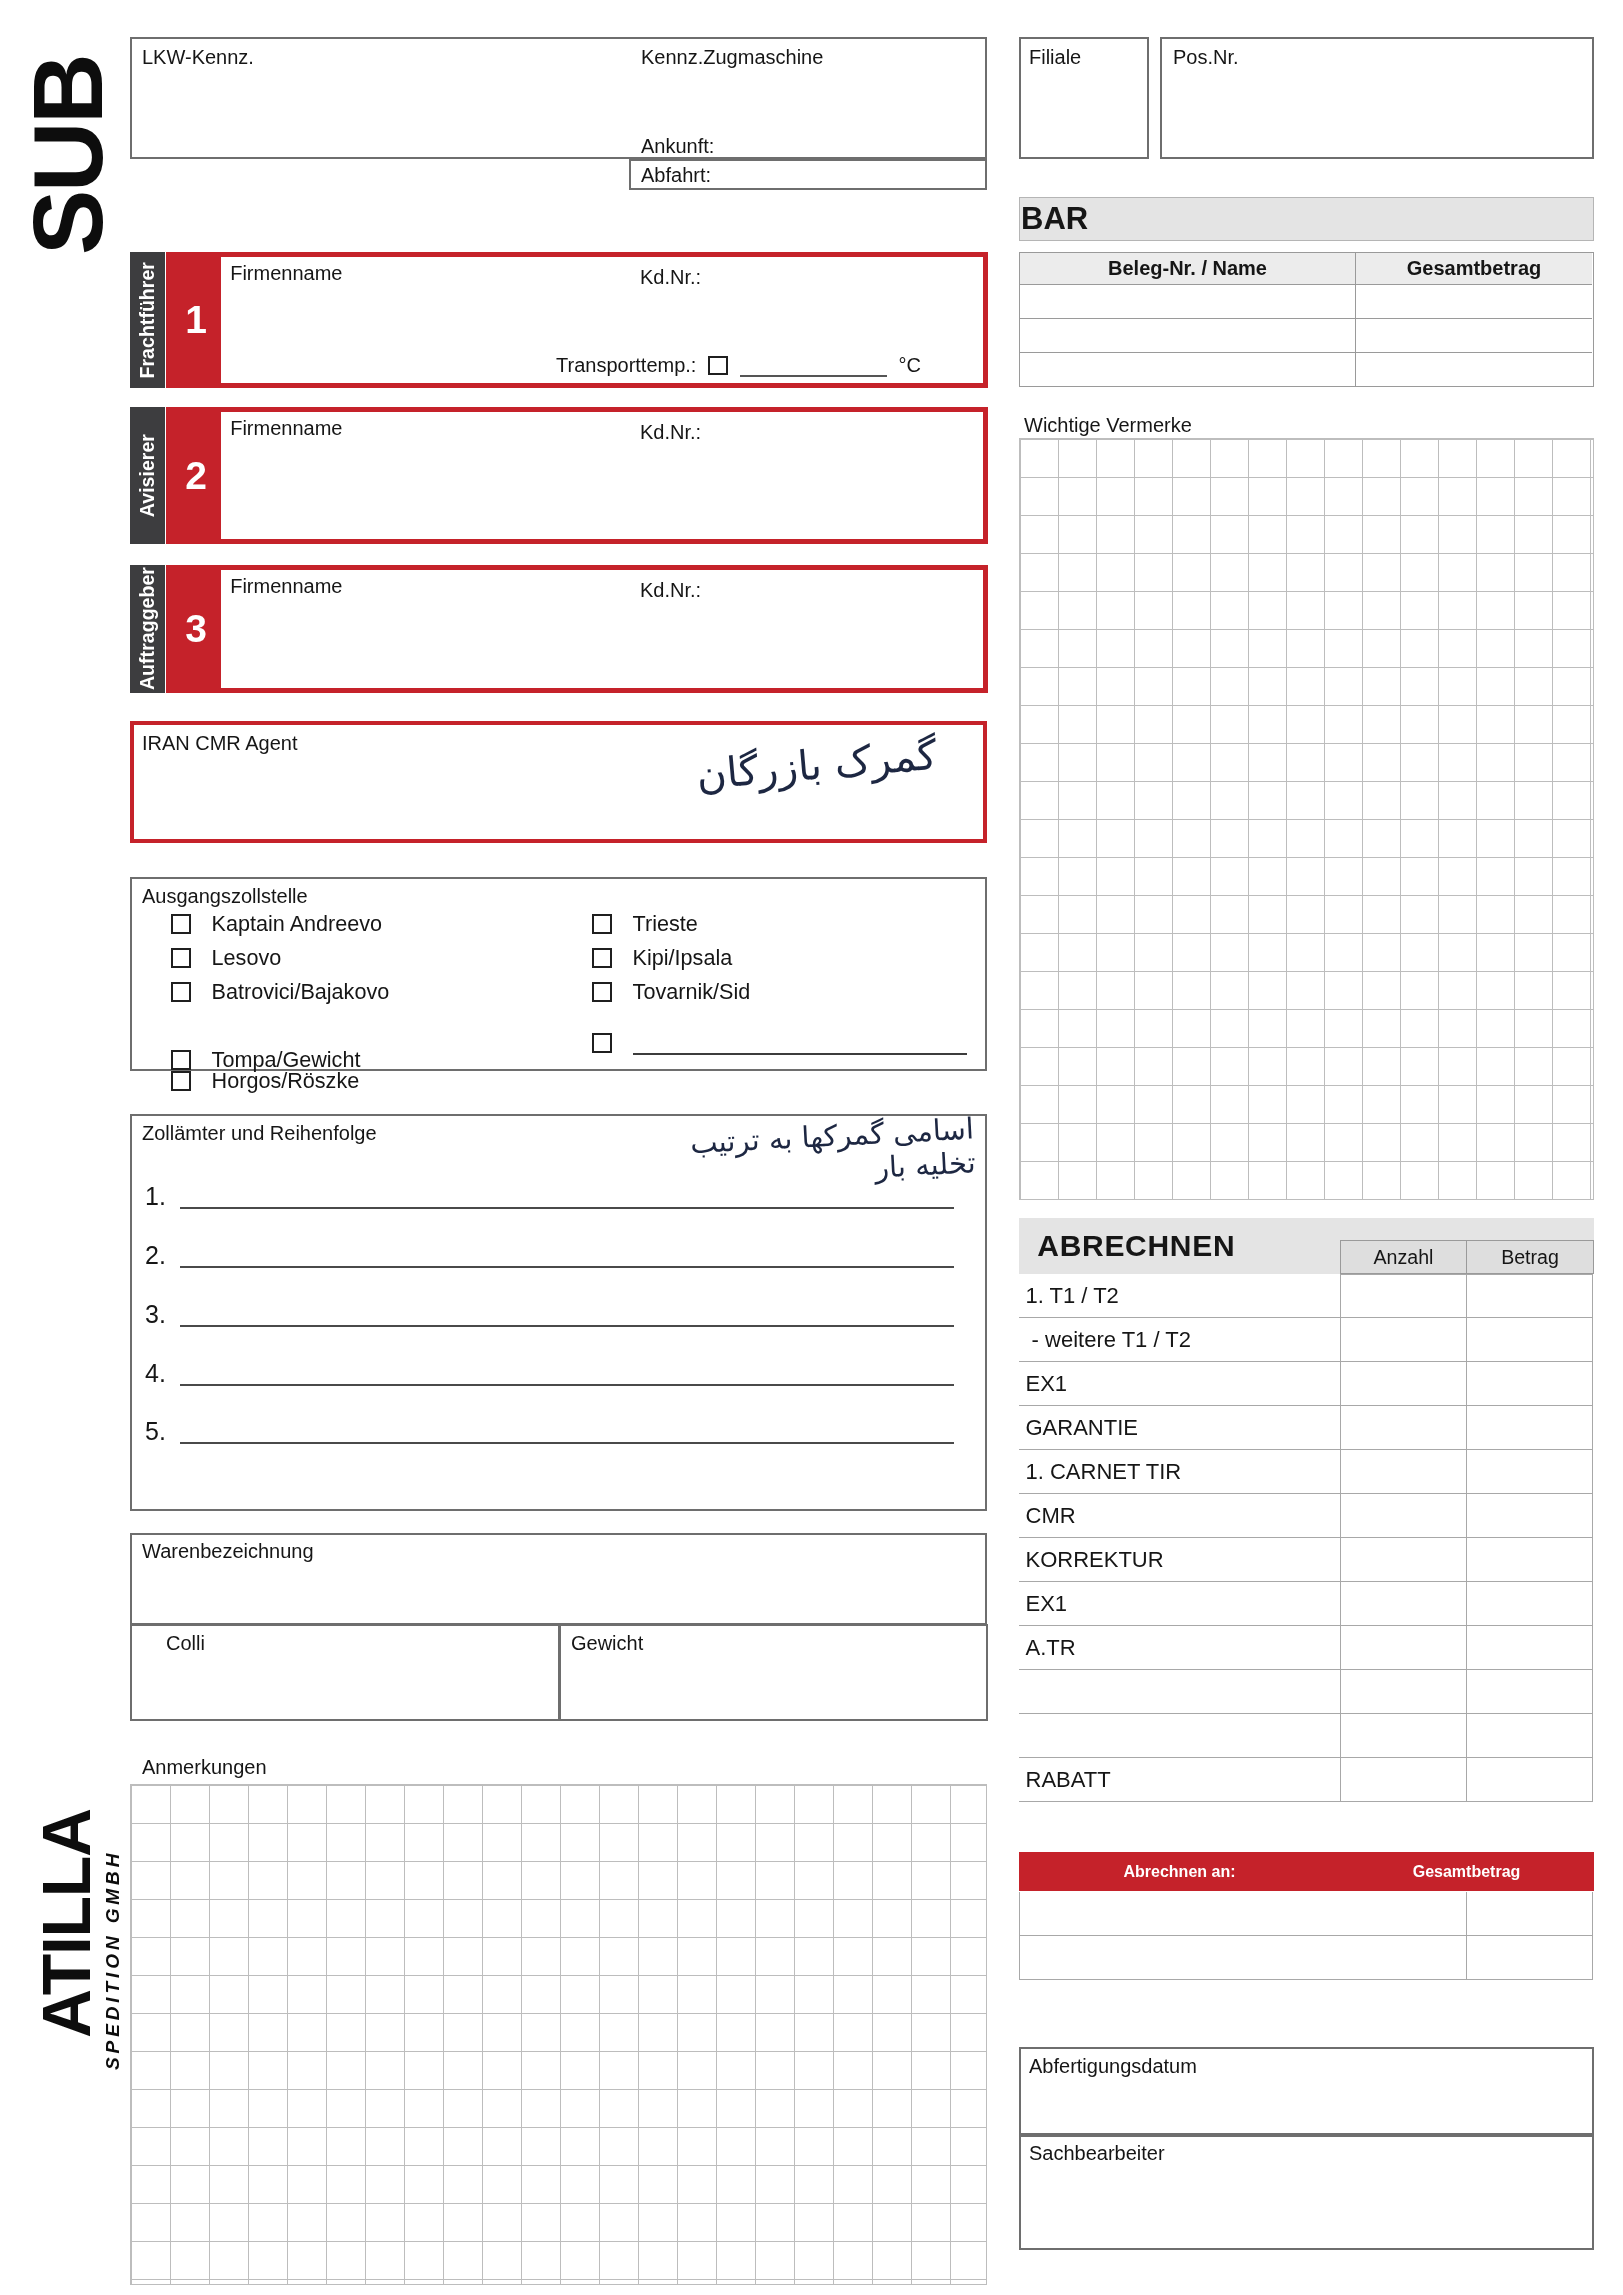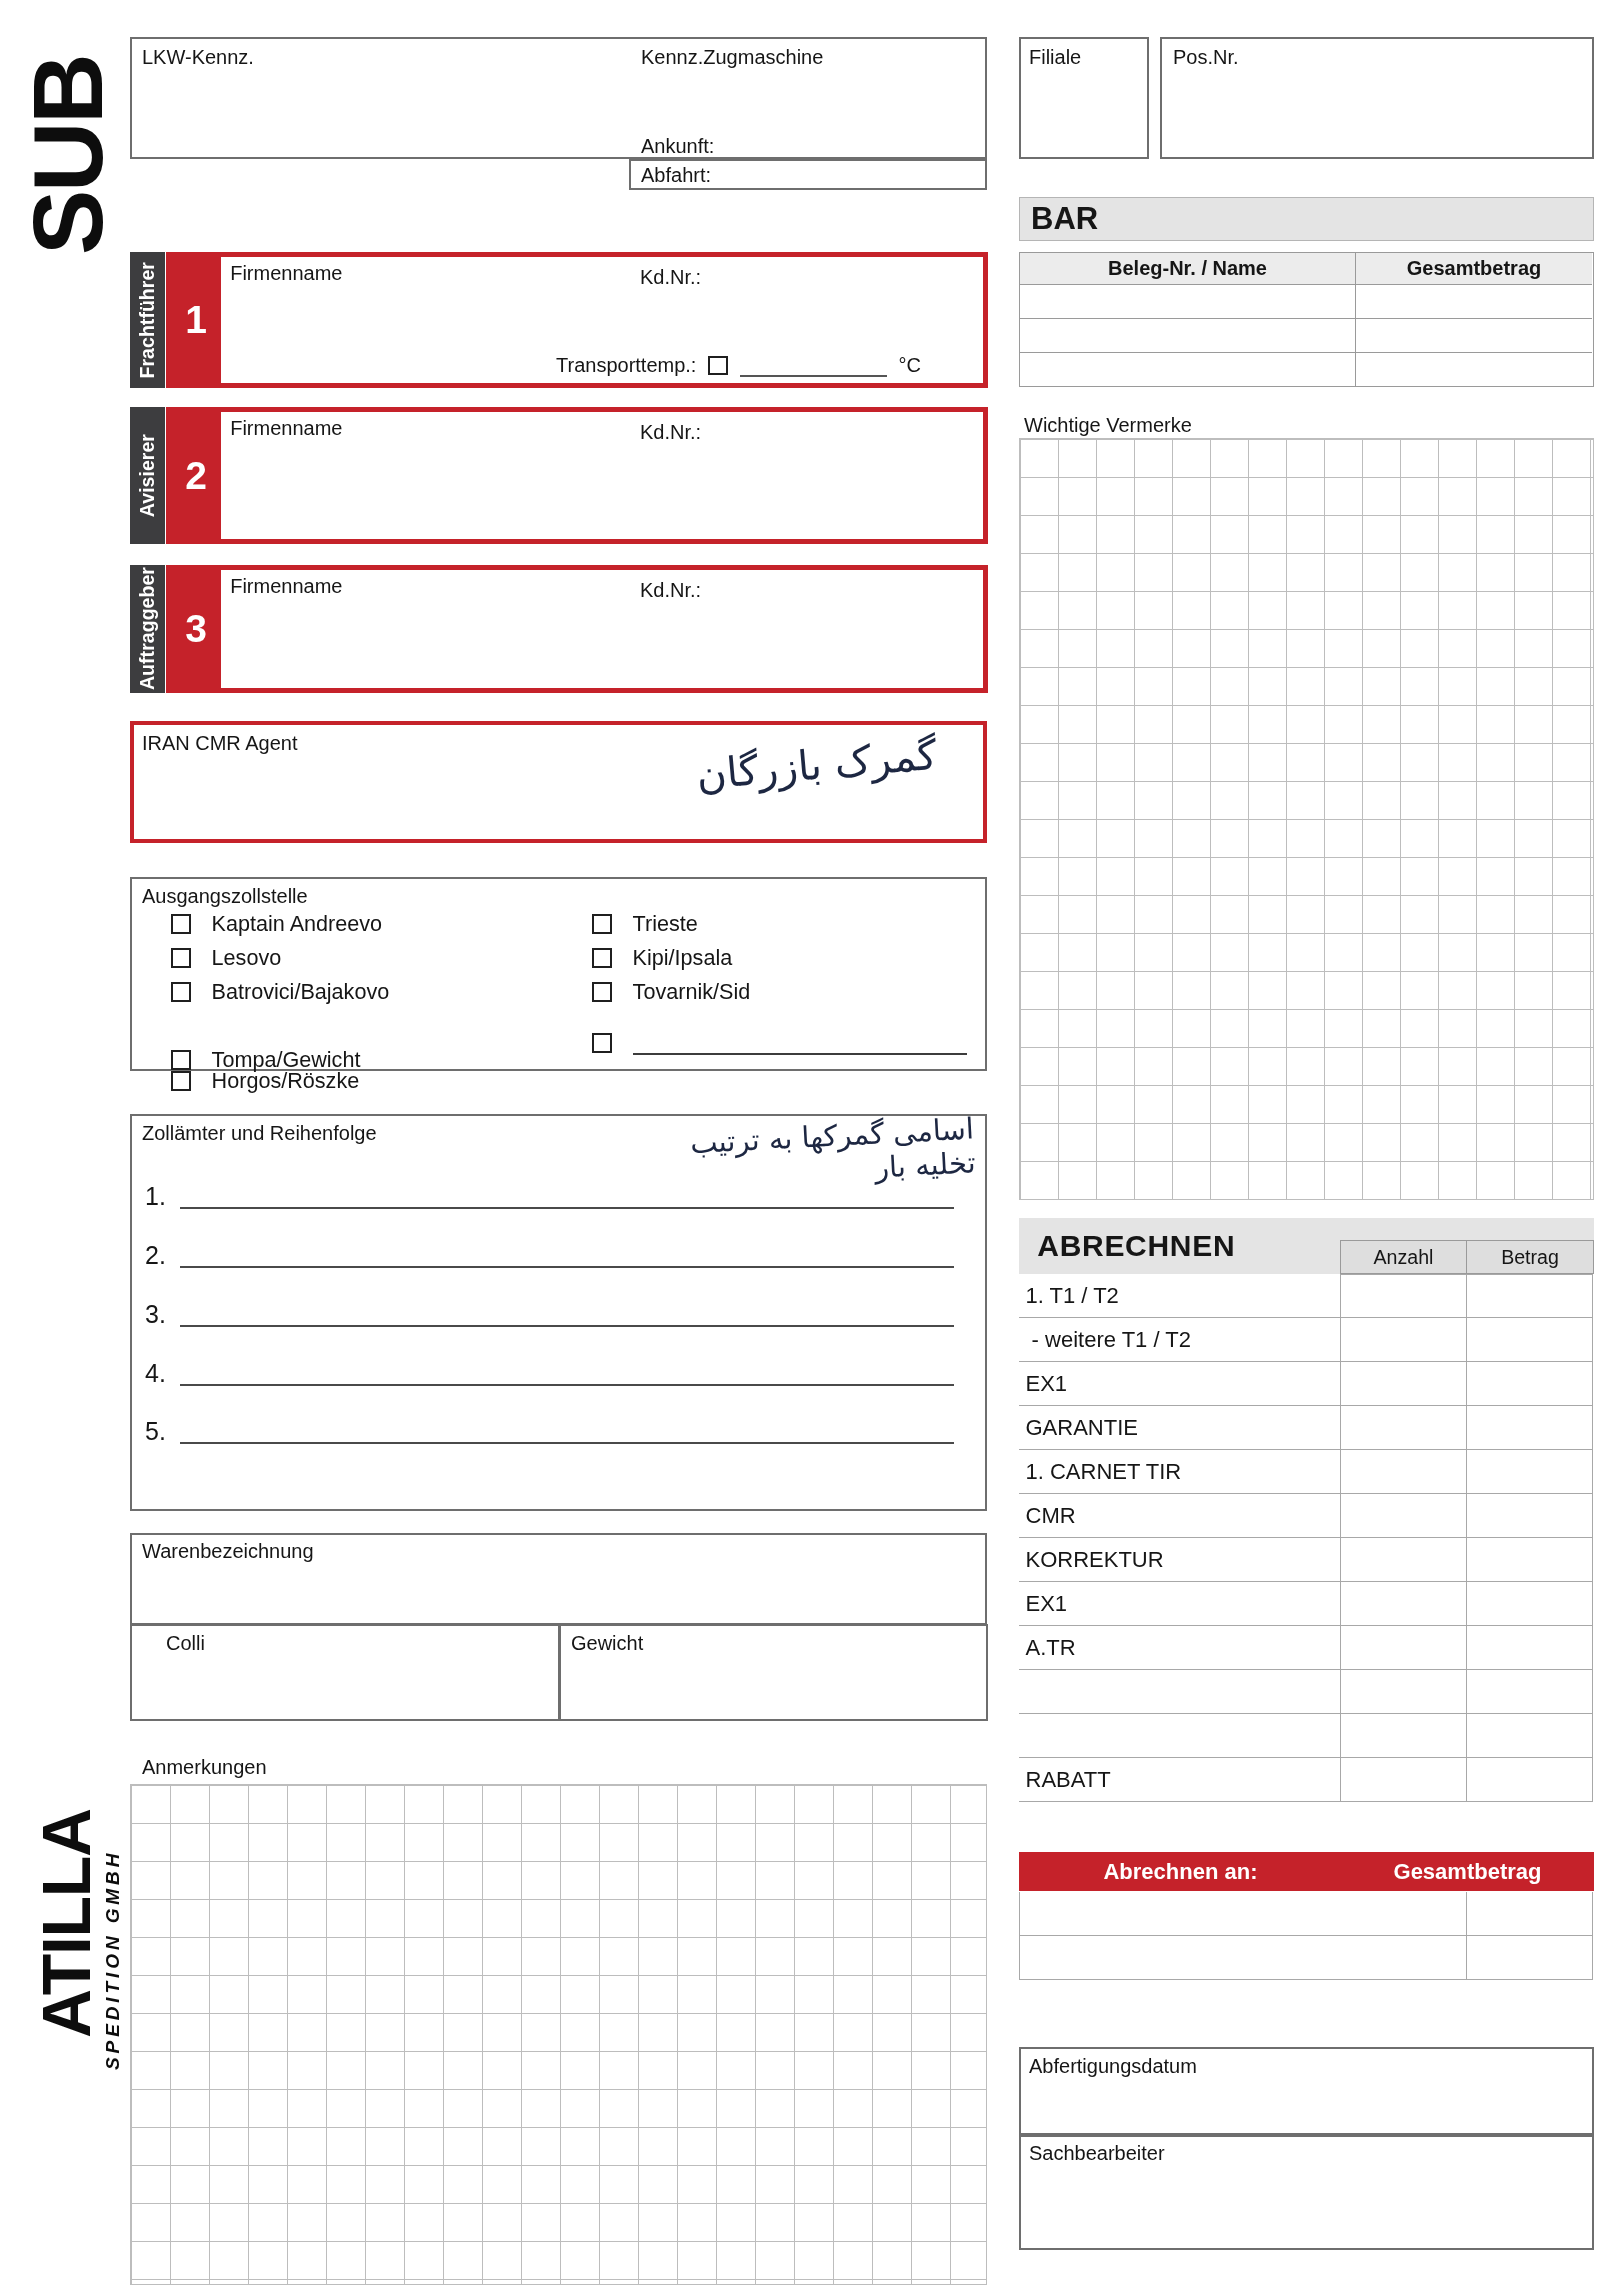--- a/index.html
+++ b/index.html
@@ -58,21 +58,21 @@
   .iran-box { border: 4.6px solid var(--red); background: #fff; position: absolute; }
   .handwriting {
     font-family: "DejaVu Sans", sans-serif;
     direction: rtl;
     color: #1d2742;
   }
   .bar-header {
     background: var(--header-gray);
     border: 1.3px solid #b5b5b5;
     display: flex; align-items: center;
-    padding-left: 11px;
+    padding-left: 1px;
     font-size: 31px; font-weight: bold;
   }
   .bar-table { border: 1.3px solid var(--table-line); background: #fff; }
   .bar-hrow, .bar-row { display: flex; }
   .bar-hrow { height: 32px; }
   .bar-row { height: 34px; }
   .bar-hcell {
     background: var(--cell-gray);
     font-weight: bold; font-size: 20px;
     display: flex; align-items: center; justify-content: center;
@@ -128,21 +128,21 @@
     border-bottom: 1.3px solid #a8a8a8;
     white-space: pre;
   }
   .abr-cell { width: 127px; border: 1.3px solid #a8a8a8; border-top: 0; background: #fff; }
   .abr-cell:last-child { width: 126px; }
   .abr-row:first-child .abr-cell { border-top: 1.3px solid #a8a8a8; }
   .abr-cell + .abr-cell { border-left: 0; }
   .abr-footer {
     background: var(--red);
     display: flex; align-items: center;
-    color: #fff; font-weight: bold; font-size: 22px; justify-content: flex-end;
+    color: #fff; font-weight: bold; font-size: 16px;
   }
   .abr-footer > div { display: flex; align-items: center; justify-content: center; }
   .post-row { display: flex; }
   .post-row > div {
     border-bottom: 1.3px solid #a8a8a8;
     border-right: 1.3px solid #a8a8a8;
     height: 100%;
   }
   .post-row > div:first-child { border-left: 1.3px solid #a8a8a8; }
   .temp-row { display: flex; align-items: center; gap: 11.8px; }

